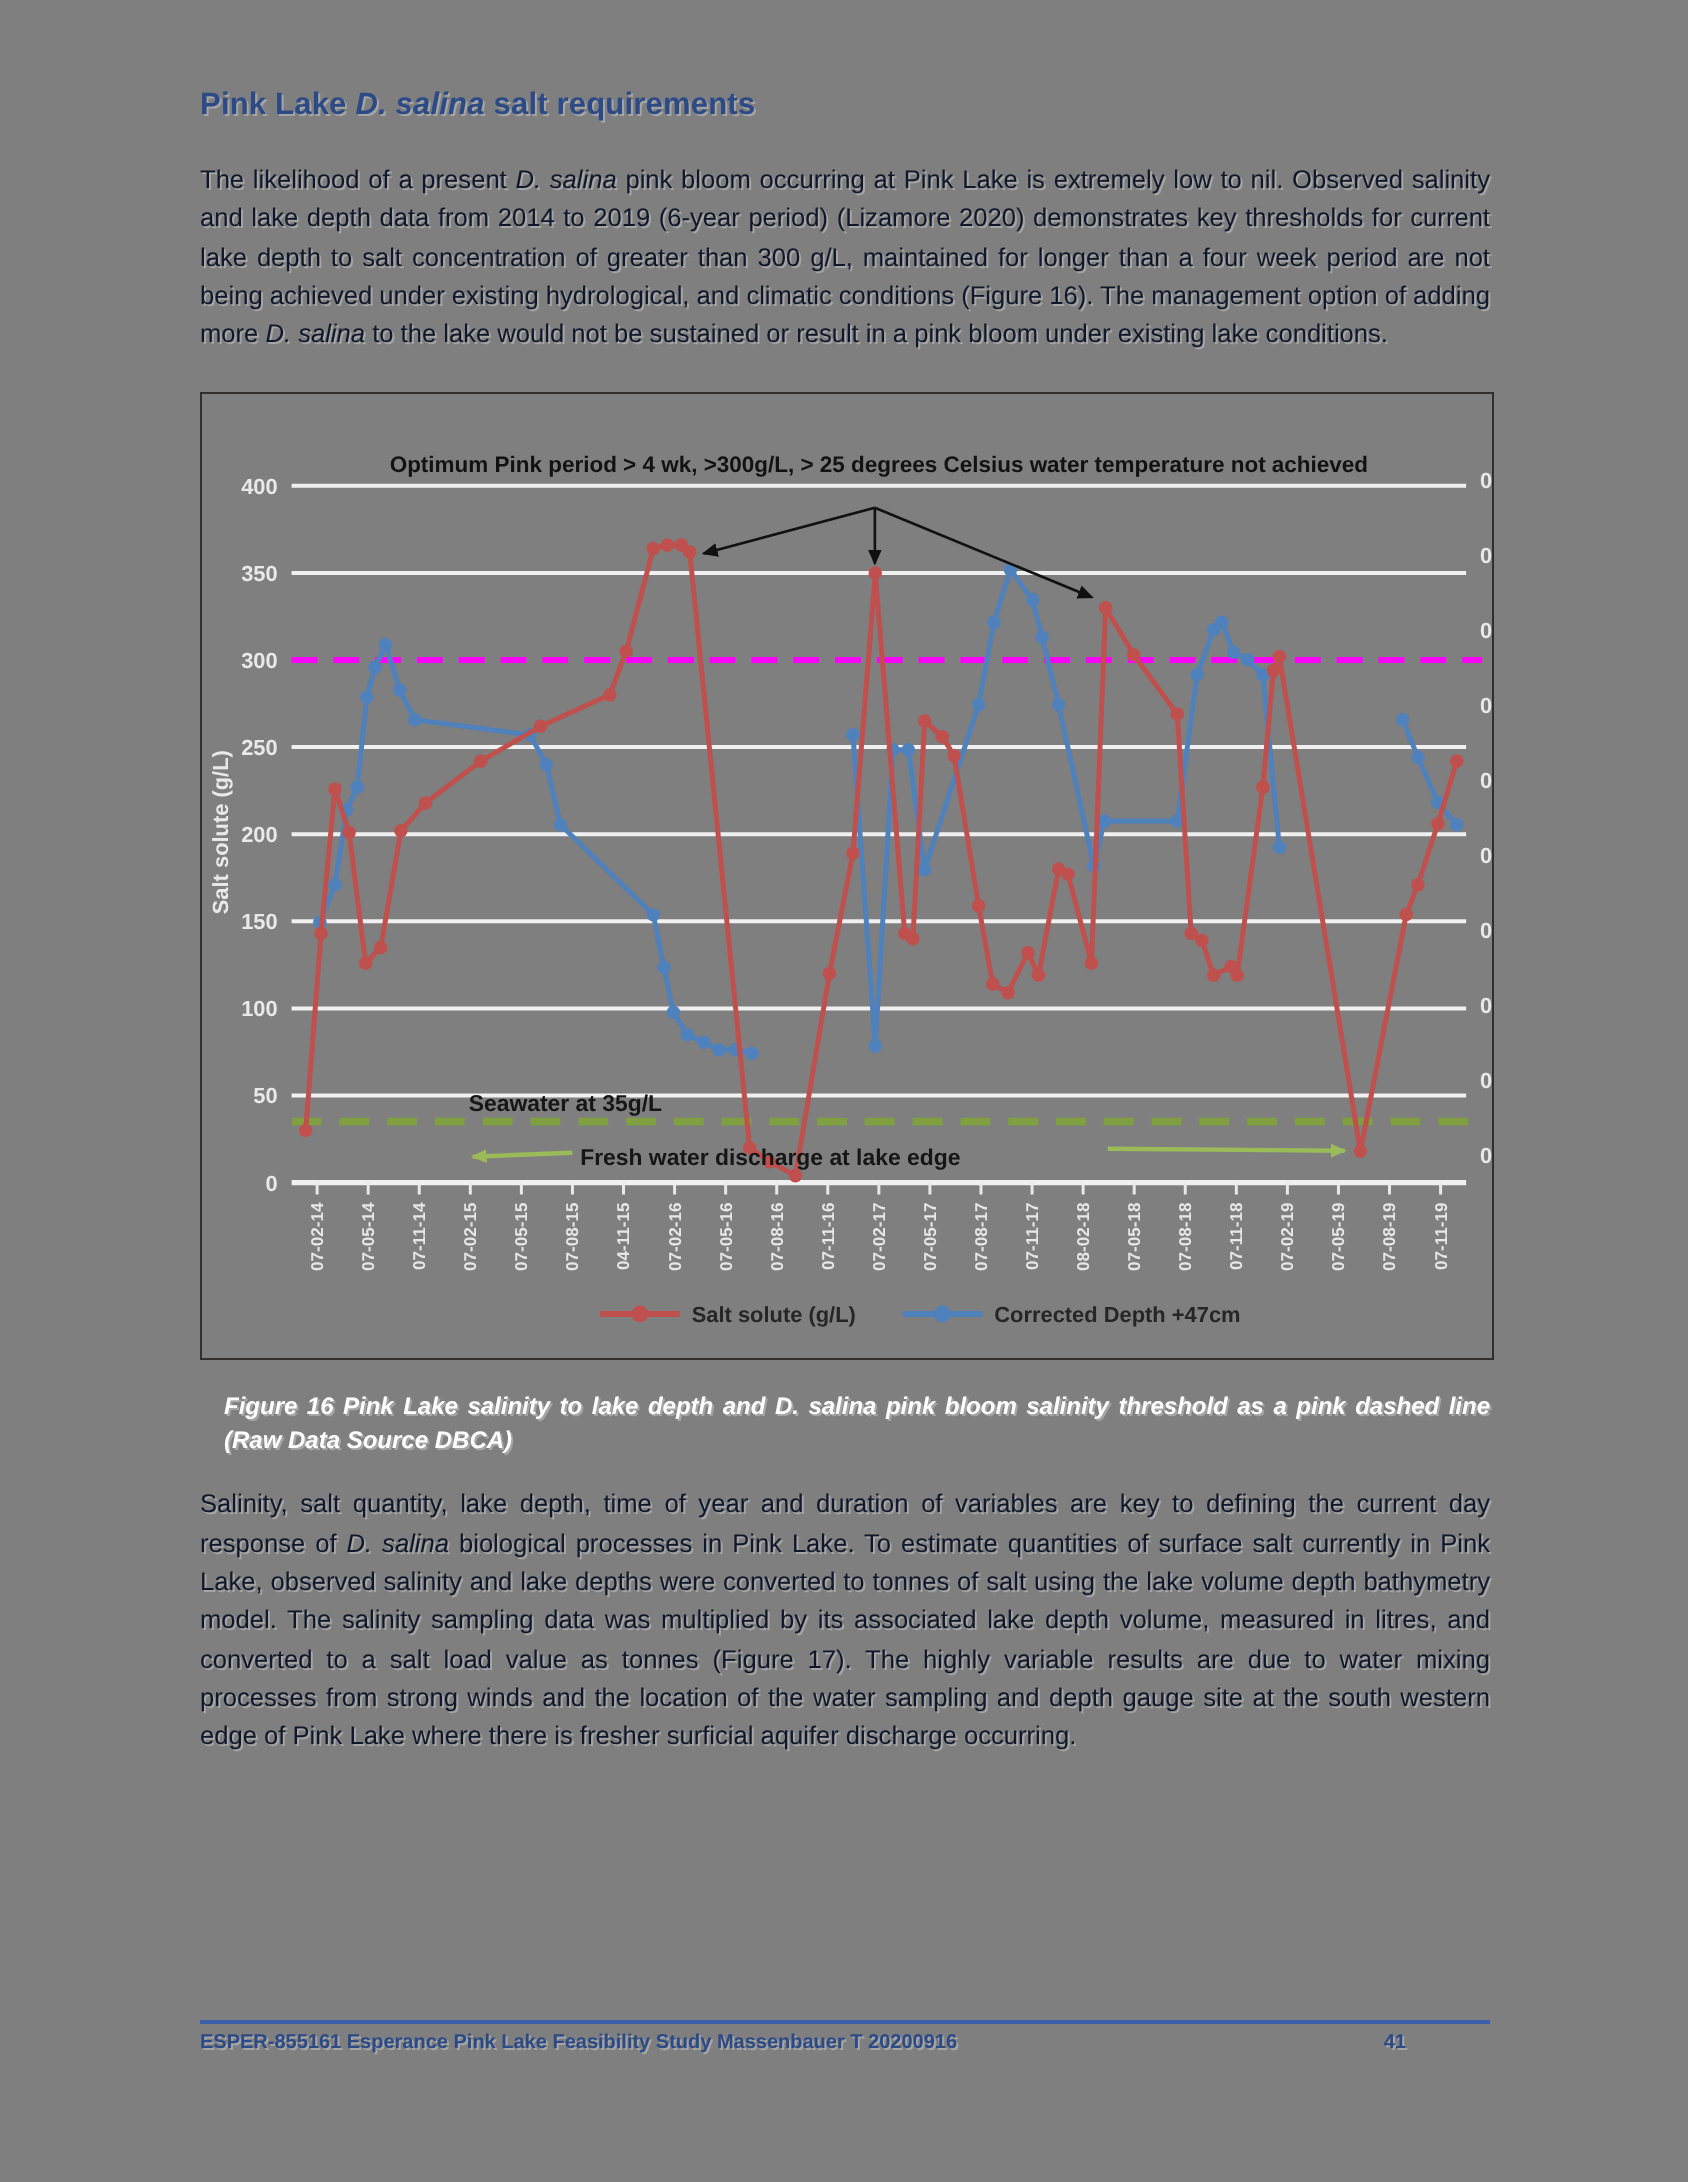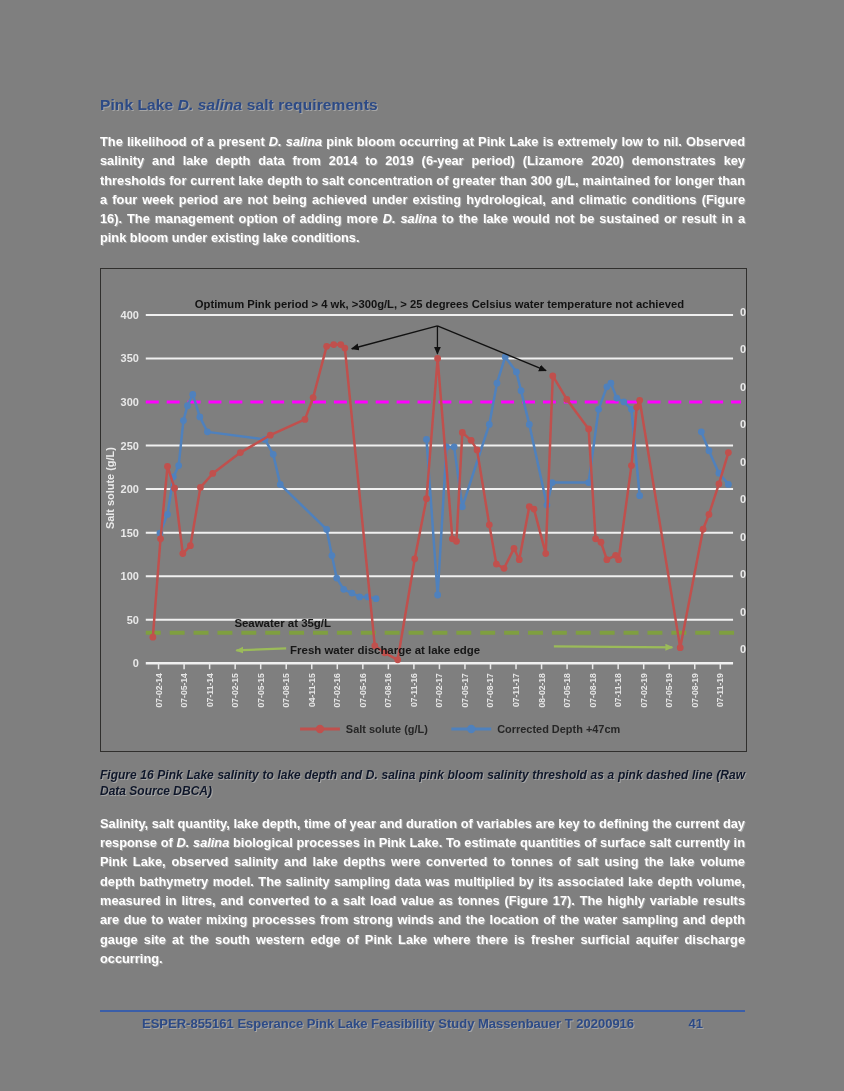--- a/index.html
+++ b/index.html
@@ -1,28 +1,28 @@
 <!DOCTYPE html>
 <html><head>
 <meta charset="utf-8">
 <style>
   html,body { margin:0; padding:0; background:#7f7f7f; font-family:"Liberation Sans",sans-serif; }
   .page { position:relative; width:844px; height:1091px; background:#7f7f7f; overflow:hidden; }
-  .content { padding:96px 99px 0 100px; }
+  .content { padding:44px 99px 0 100px; }
   .emboss { text-shadow: 1px 1px 0 rgba(255,255,255,0.30); }
   h1.title { font-size:15.5px; color:#2c4a86; margin:0 0 18px 0; font-weight:700; letter-spacing:0.1px; }
-  p.body { font-size:12.8px; line-height:19.3px; color:#ffffff; text-align:justify; font-weight:700; margin:14px 0 0 0; }
+  p.body { font-size:12.8px; line-height:19.3px; color:#0f172a; text-align:justify; font-weight:400; margin:14px 0 0 0; }
   p.body.first { margin-top:0; }
   .it { font-style:italic; }
   figure.chart { margin:20px 0 0 0; padding:0; width:645px; height:482px; border:1px solid #302f2d; position:relative; background:#7f7f7f; }
   figure.chart svg { display:block; width:645px; height:482px; }
-  p.caption { font-size:12px; line-height:16.5px; font-style:italic; font-weight:700; color:#0f172a; text-align:justify; margin:15px 0 0 0; }
+  p.caption { font-size:12px; line-height:16.5px; font-style:italic; font-weight:700; color:#ffffff; text-align:justify; margin:15px 0 0 12px; }
   .footer { position:absolute; left:100px; right:99px; top:1010px; }
   .footer-rule { height:2px; background:#3a5ea9; margin-bottom:4px; }
-  .footer-row { display:flex; justify-content:space-between; font-size:13px; font-weight:700; color:#2c4a86;margin-left:42px; }
+  .footer-row { display:flex; justify-content:space-between; font-size:10px; font-weight:700; color:#2c4a86; }
   .footer-row .pagenum { padding-right:42px; }
   svg text { font-family:"Liberation Sans",sans-serif; }
 </style>
 </head>
 <body>
 
 <div class="page">
   <div class="content">
 
     <h1 class="title emboss"><span>Pink Lake </span><span class="it">D. salina</span><span> salt requirements</span></h1>

